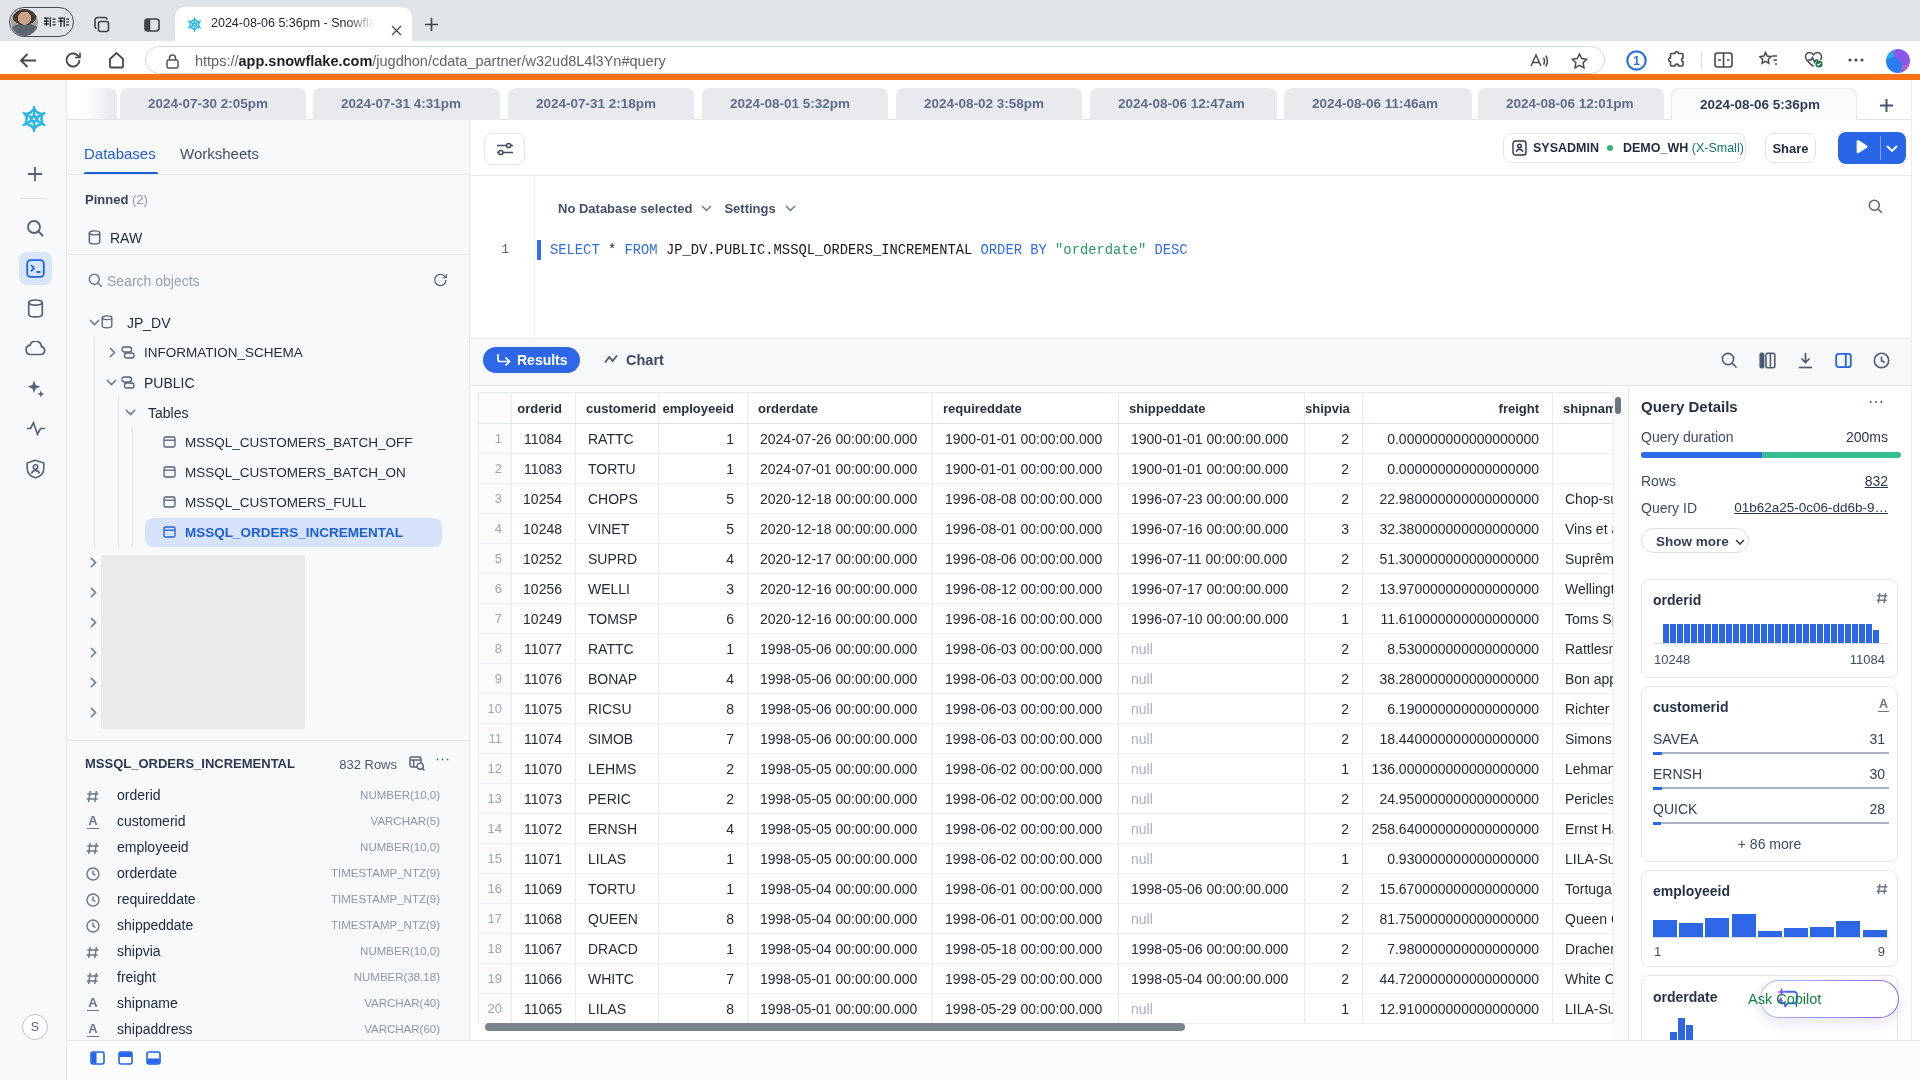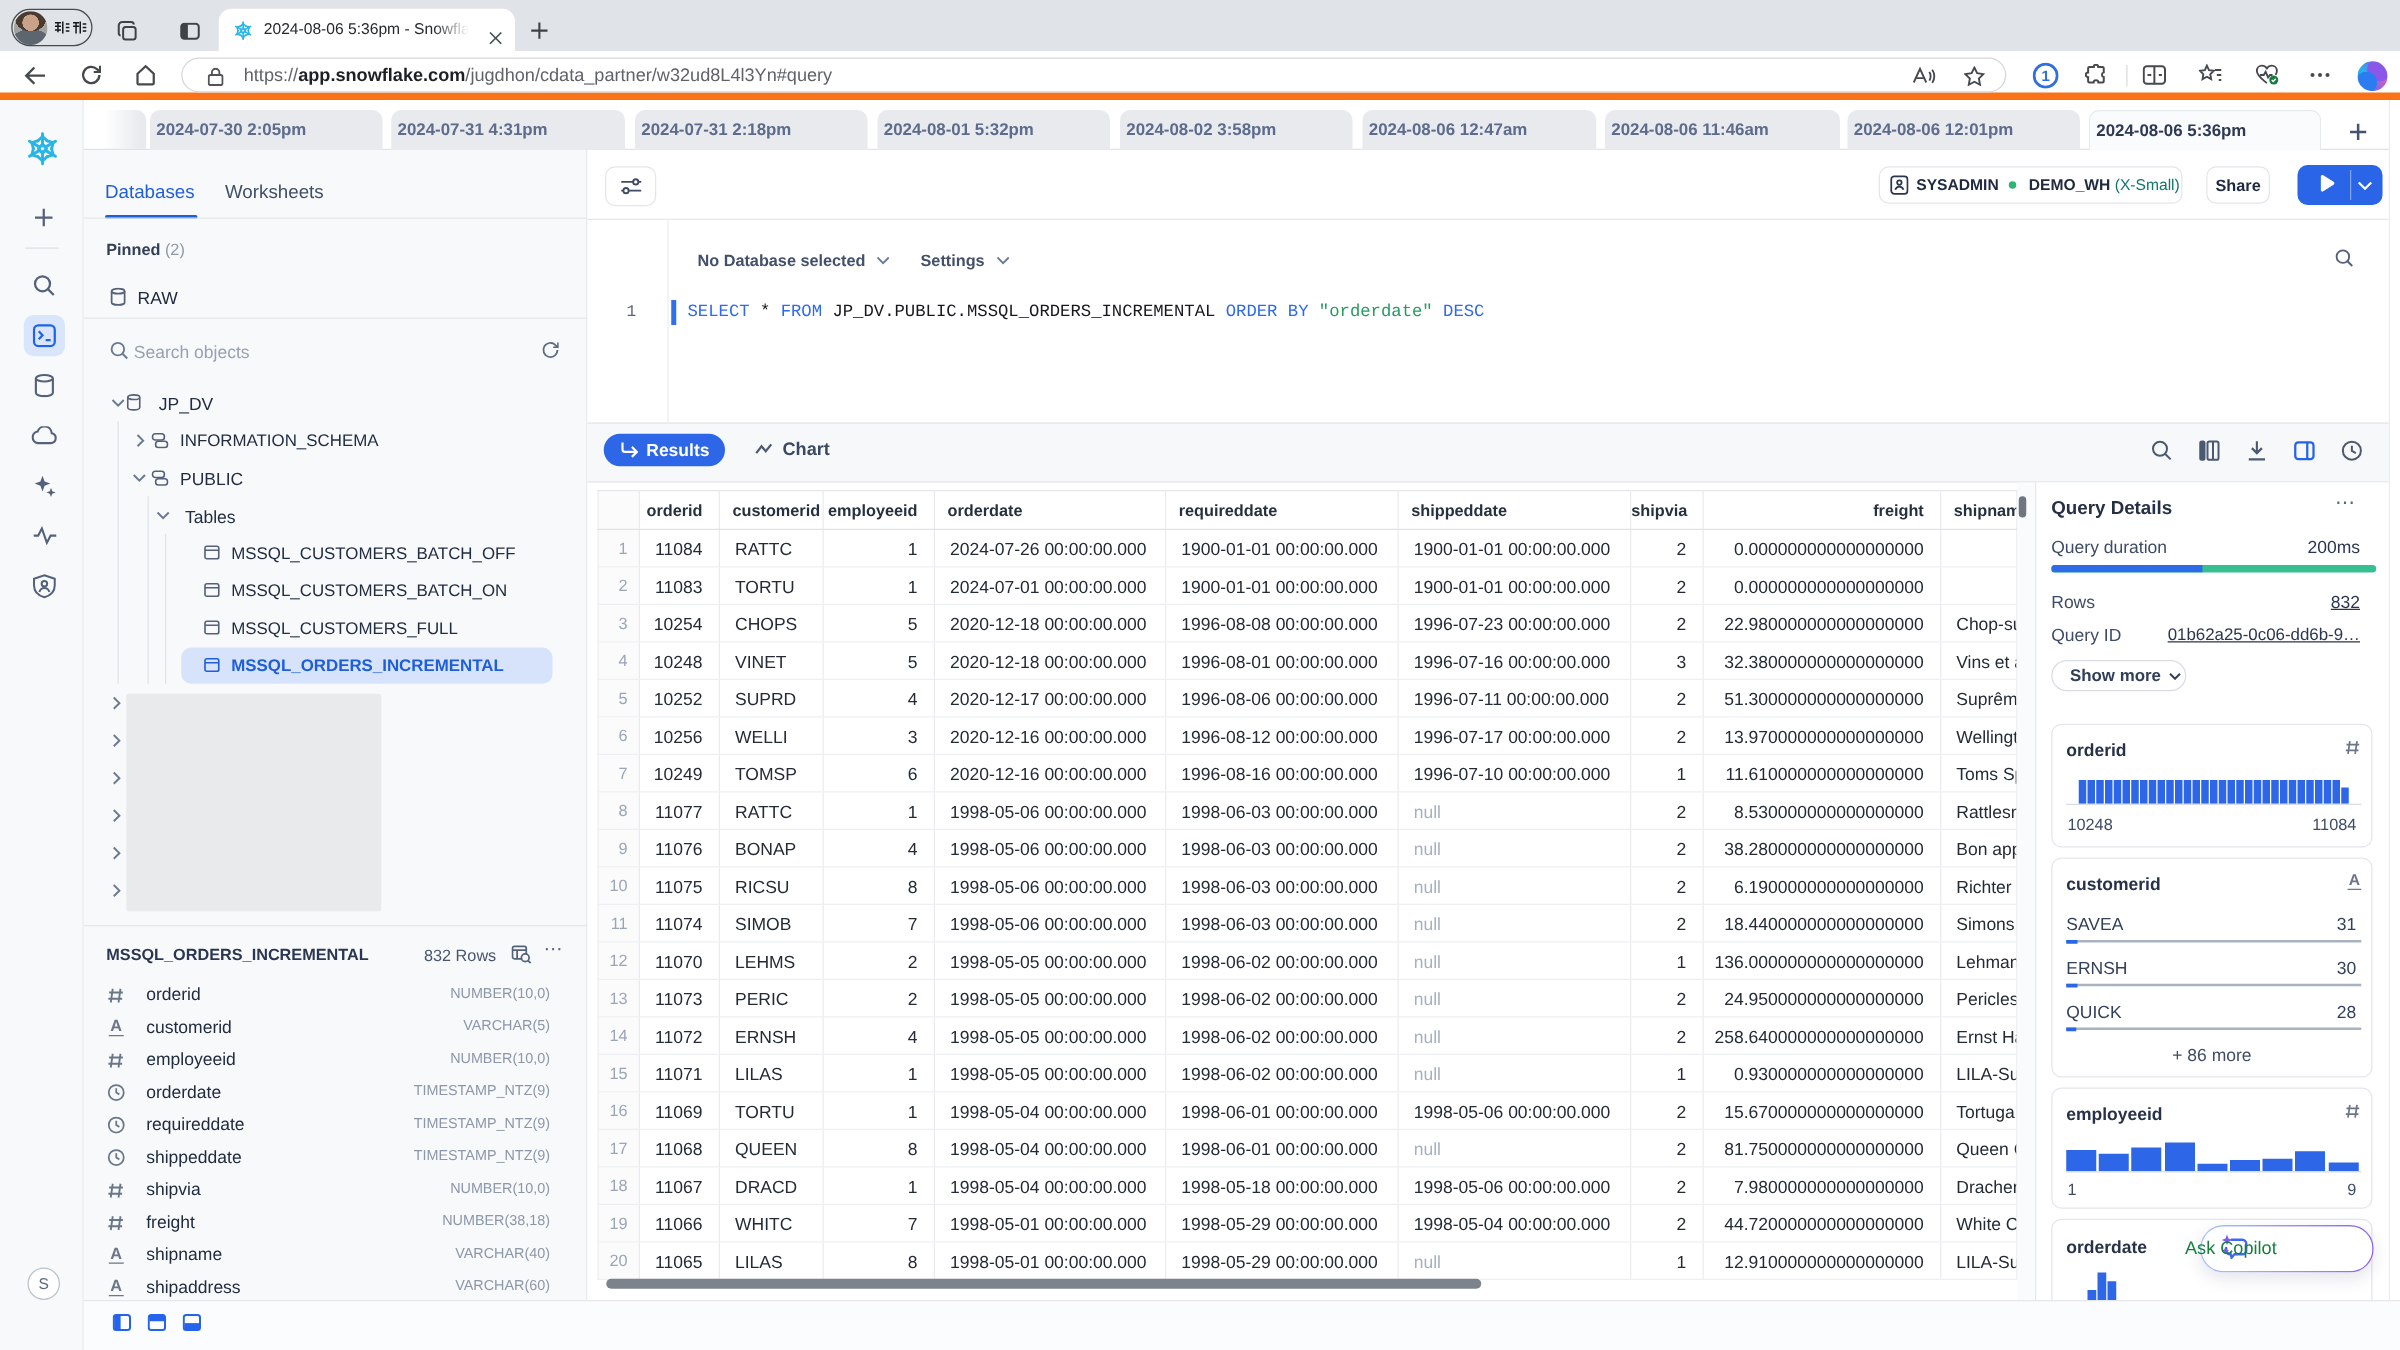--- a/index.html
+++ b/index.html
@@ -18,21 +18,21 @@
 .btab{position:absolute;left:175px;top:7px;width:237px;height:34px;background:#fff;border-radius:10px 10px 0 0}
 .btab-title{position:absolute;left:36px;top:9px;width:168px;font-size:12.5px;color:#24292e;white-space:nowrap;overflow:hidden}
 .btab-fade{position:absolute;left:172px;top:3px;width:40px;height:28px;background:linear-gradient(to right,rgba(255,255,255,0),#fff 70%)}
 .urlbar{position:absolute;left:145px;top:5px;width:1460px;height:28px;background:#fff;border:1px solid #d3d7dc;border-radius:14px}
 .urltext{position:absolute;left:49px;top:5.5px;font-size:14.5px;color:#5f6368;white-space:nowrap}
 .urltext b{color:#1c1f23;font-weight:700}
 
 #rail{position:absolute;left:0;top:80px;width:67px;height:1000px;background:#f8f9fb;border-right:1px solid #e7e9ed}
 #wstabs{position:absolute;left:67px;top:80px;width:1853px;height:40px;background:#fff}
 #wstab-line{position:absolute;left:67px;top:119px;width:1853px;height:1px;background:#dfe2e8}
-.wstab{position:absolute;top:88px;height:32px;background:#e8eaee;border-radius:8px 8px 0 0;font-size:13.5px;font-weight:700;color:#5d6c8c;text-align:left;padding-left:5px;line-height:32px;white-space:nowrap}
+.wstab{position:absolute;top:88px;height:32px;background:#e8eaee;border-radius:8px 8px 0 0;font-size:13.5px;font-weight:700;color:#5d6c8c;text-align:left;padding-left:28px;line-height:32px;white-space:nowrap}
 .wstab.active{background:#fafbfc;color:#2e3a55;border:1px solid #e6e9ee;border-bottom:none;z-index:3}
 #leftpanel{position:absolute;left:67px;top:120px;width:403px;height:920px;background:#f8f9fb;border-right:1px solid #e4e7eb}
 #main{position:absolute;left:470px;top:120px;width:1450px;height:920px;background:#fff}
 #footer{position:absolute;left:67px;top:1040px;width:1853px;height:40px;background:#fbfcfd;border-top:1px solid #e5e7ea;z-index:6}
 #rgutter{position:absolute;left:1911px;top:80px;width:9px;height:960px;background:#fff;border-left:1px solid #ededf1;z-index:5}
 .hline{position:absolute;height:1px;background:#e4e7eb}
 
 .lp-tab{position:absolute;font-size:15px;font-weight:400}
 .lp-underline{position:absolute;left:17px;top:52px;width:74px;height:3px;background:#1f5ed8;border-radius:2px}
 
@@ -397,21 +397,21 @@
   <svg class="abs" style="left:1416px;top:25px" width="12" height="8" viewBox="0 0 12 8" fill="none" stroke="#fff" stroke-width="1.8">
       <path d="M1 1l5 5 5-5"></path>
     </svg>
   <div class="hline" style="left:0;top:55px;width:1450px"></div>
 
   <div class="abs" style="left:88px;top:80px;display:flex;align-items:center;font-size:13px;font-weight:600;color:#42506b;height:16px">
       <span>No Database selected</span>
       <svg style="margin-left:9px" width="11" height="7" viewBox="0 0 11 7" fill="none" stroke="#6b7a94" stroke-width="1.5">
         <path d="M1 1l4.5 4.5L10 1"></path>
       </svg>
-      <span style="margin-left:24px">Settings</span>
+      <span style="margin-left:12px">Settings</span>
       <svg style="margin-left:9px" width="11" height="7" viewBox="0 0 11 7" fill="none" stroke="#6b7a94" stroke-width="1.5">
         <path d="M1 1l4.5 4.5L10 1"></path>
       </svg>
     </div>
   <svg class="abs" style="left:1398px;top:79px" width="15" height="15" viewBox="0 0 15 15" fill="none" stroke="#54617a" stroke-width="1.5">
       <circle cx="6.3" cy="6.3" r="5"></circle>
       <path d="M10 10l3.8 3.8"></path>
     </svg>
 
   <div class="abs" style="left:64px;top:55px;width:1px;height:163px;background:#eceef1"></div>

